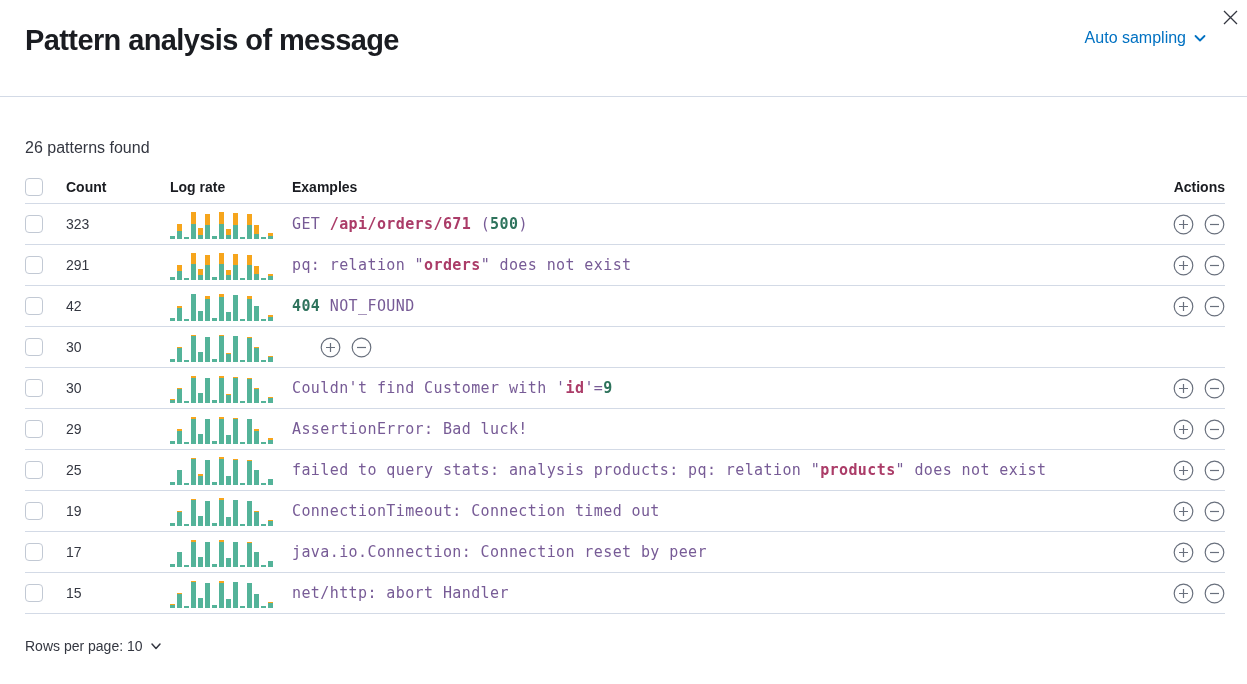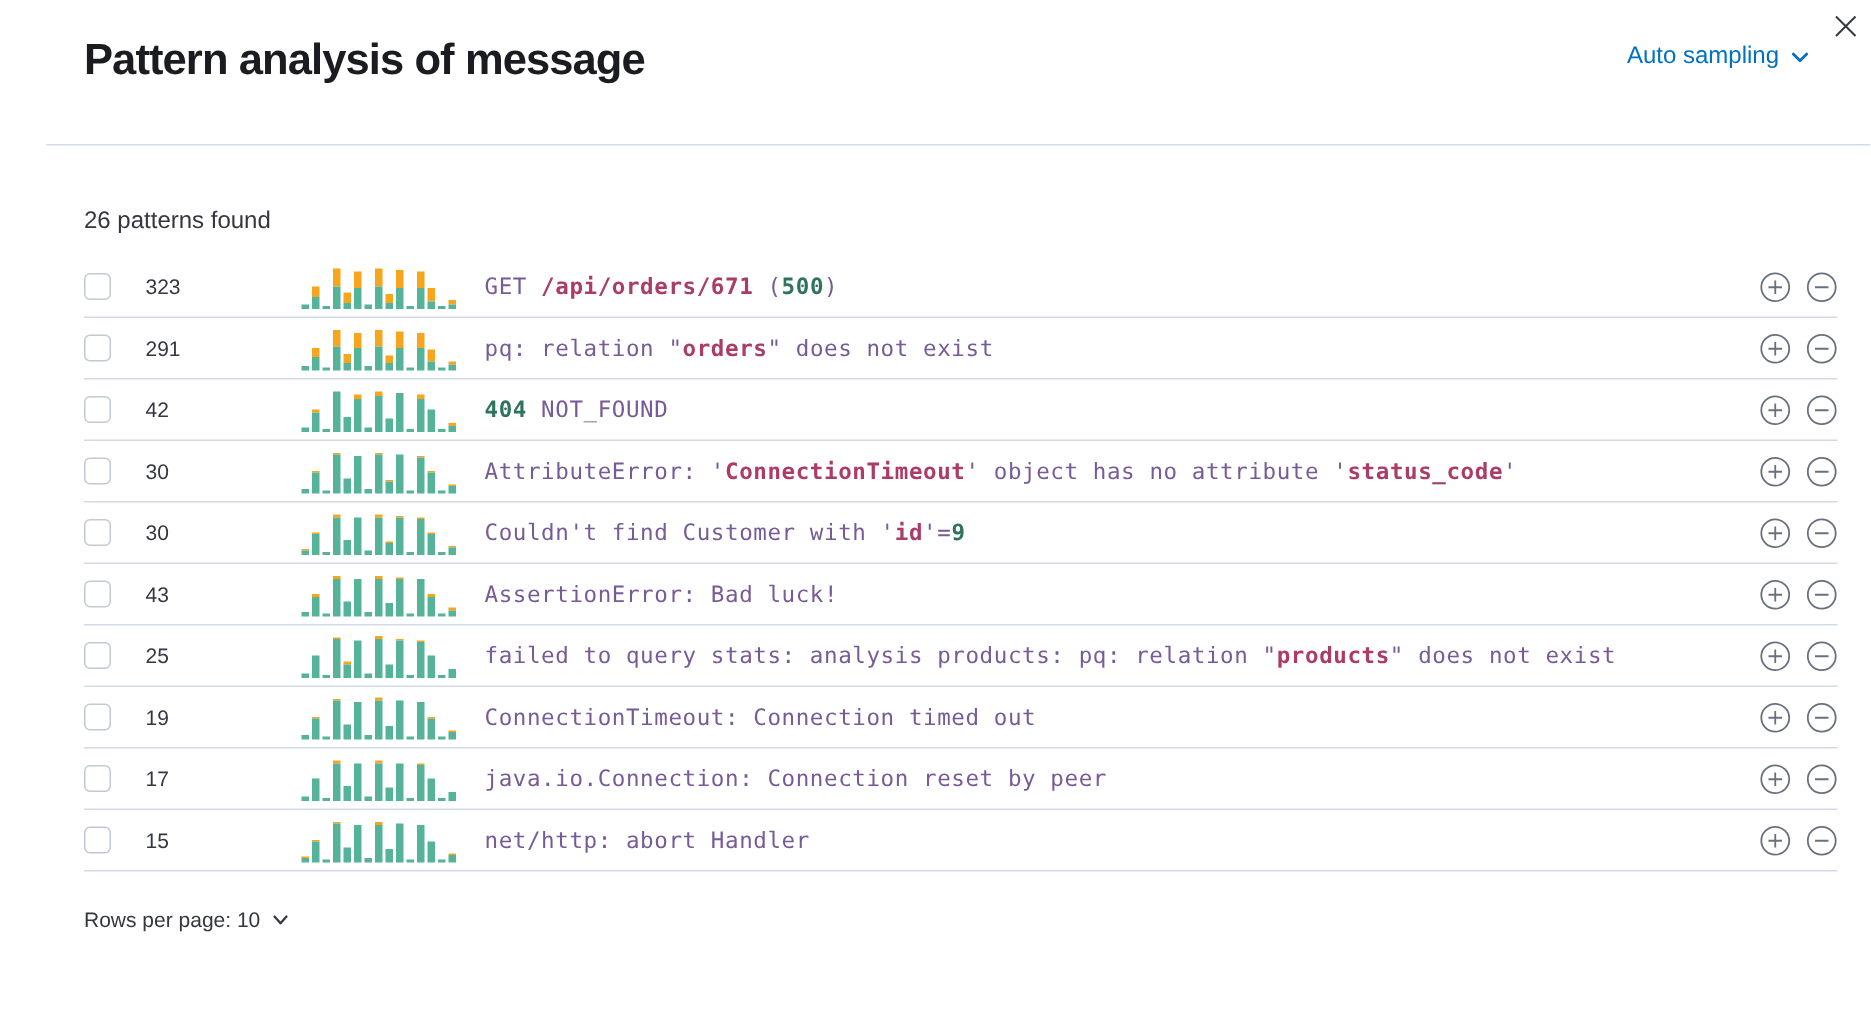--- a/index.html
+++ b/index.html
@@ -1,17 +1,17 @@
 <!DOCTYPE html>
 <html style="--teal: #54b399; --orange: #f6a51c; --token_purple: #775b96; --token_red: #ab3c68; --token_green: #2e735c; --link_blue: #0071c2;"><head>
 <meta charset="utf-8">
 <style>
   * { margin:0; padding:0; box-sizing:border-box; }
   html,body { width:1247px; height:684px; background:#fff; font-family:"Liberation Sans", sans-serif; color:#343741; overflow:hidden; }
-  .flyout { position:relative; width:100%; height:100%;padding-left:31px; }
+  .flyout { position:relative; width:100%; height:100%; }
 
   
   .flyout-header { position:relative; padding:22px 40px 0 25px; height:97px; border-bottom:1px solid #d3dae6; display:flex; align-items:flex-start; justify-content:space-between; }
   .title-row { display:flex; align-items:center; gap:14px; }
   .page-title { font-size:29px; font-weight:700; letter-spacing:-0.6px; color:#1a1c21; line-height:36px; }
   .badge { border:1px solid #d3dae6; border-radius:14px; padding:4px 12px 3px; font-size:12px; font-weight:700; letter-spacing:0.5px; color:#343741; white-space:nowrap; background:#fff; }
   .sampling-btn { display:flex; align-items:center; gap:7px; margin-top:7px; background:none; border:none; cursor:pointer; font-family:inherit; font-size:16px; color:var(--link_blue); }
   .close-btn { position:absolute; top:5px; right:5px; width:24px; height:24px; background:none; border:none; cursor:pointer; display:flex; align-items:center; justify-content:center; }
 
   
@@ -76,20 +76,29 @@
       <svg width="14" height="14" viewBox="0 0 14 14">
           <path d="M2.5 5 L7 9.5 L11.5 5" stroke="#0071c2" stroke-width="1.8" fill="none" stroke-linecap="round" stroke-linejoin="round"></path>
         </svg>
     </button>
   </div>
 
   <div class="flyout-body">
     <div class="summary">26 patterns found</div>
 
     <div class="table">
+      <div class="thead">
+        <div class="col-check">
+            <span class="checkbox"></span>
+          </div>
+        <div class="col-count th">Count</div>
+        <div class="col-rate th">Log rate</div>
+        <div class="col-examples th">Examples</div>
+        <div class="col-actions th-cell">Actions</div>
+      </div>
       <div id="table-body">
   <div class="trow">
     <div class="col-check">
               <span class="checkbox"></span>
             </div>
     <div class="col-count">323</div>
     <div class="col-rate">
               <div class="chart">
                 <div class="bar">
                   <div class="seg teal" style="height: 3px;"></div>
@@ -376,21 +385,20 @@
                 </div>
                 <div class="bar">
                   <div class="seg teal" style="height: 2px;"></div>
                 </div>
                 <div class="bar">
                   <div class="seg orange" style="height: 1px;"></div>
                   <div class="seg teal" style="height: 5px;"></div>
                 </div>
               </div>
             </div>
-    <div class="col-examples"><code class="example"><span class="tok-purple">AttributeError: '</span><span class="tok-red">ConnectionTimeout</span><span class="tok-purple">' object has no attribute '</span><span class="tok-red">status_code</span><span class="tok-purple">'</span></code></div>
     <div class="col-actions">
       <button class="action-btn">
         <svg width="21" height="21" viewBox="0 0 21 21">
                   <circle cx="10.5" cy="10.5" r="9.3" stroke="currentColor" stroke-width="1.2" fill="none"></circle>
                   <path d="M10.5 6 V15 M6 10.5 H15" stroke="currentColor" stroke-width="1.2" fill="none"></path>
                 </svg>
       </button>
       <button class="action-btn">
         <svg width="21" height="21" viewBox="0 0 21 21">
                   <circle cx="10.5" cy="10.5" r="9.3" stroke="currentColor" stroke-width="1.2" fill="none"></circle>
@@ -477,21 +485,21 @@
                   <path d="M6 10.5 H15" stroke="currentColor" stroke-width="1.2" fill="none"></path>
                 </svg>
       </button>
     </div>
   </div>
 
   <div class="trow">
     <div class="col-check">
               <span class="checkbox"></span>
             </div>
-    <div class="col-count">43</div>
+    <div class="col-count">29</div>
     <div class="col-rate">
               <div class="chart">
                 <div class="bar">
                   <div class="seg teal" style="height: 3px;"></div>
                 </div>
                 <div class="bar">
                   <div class="seg orange" style="height: 2px;"></div>
                   <div class="seg teal" style="height: 13px;"></div>
                 </div>
                 <div class="bar">

